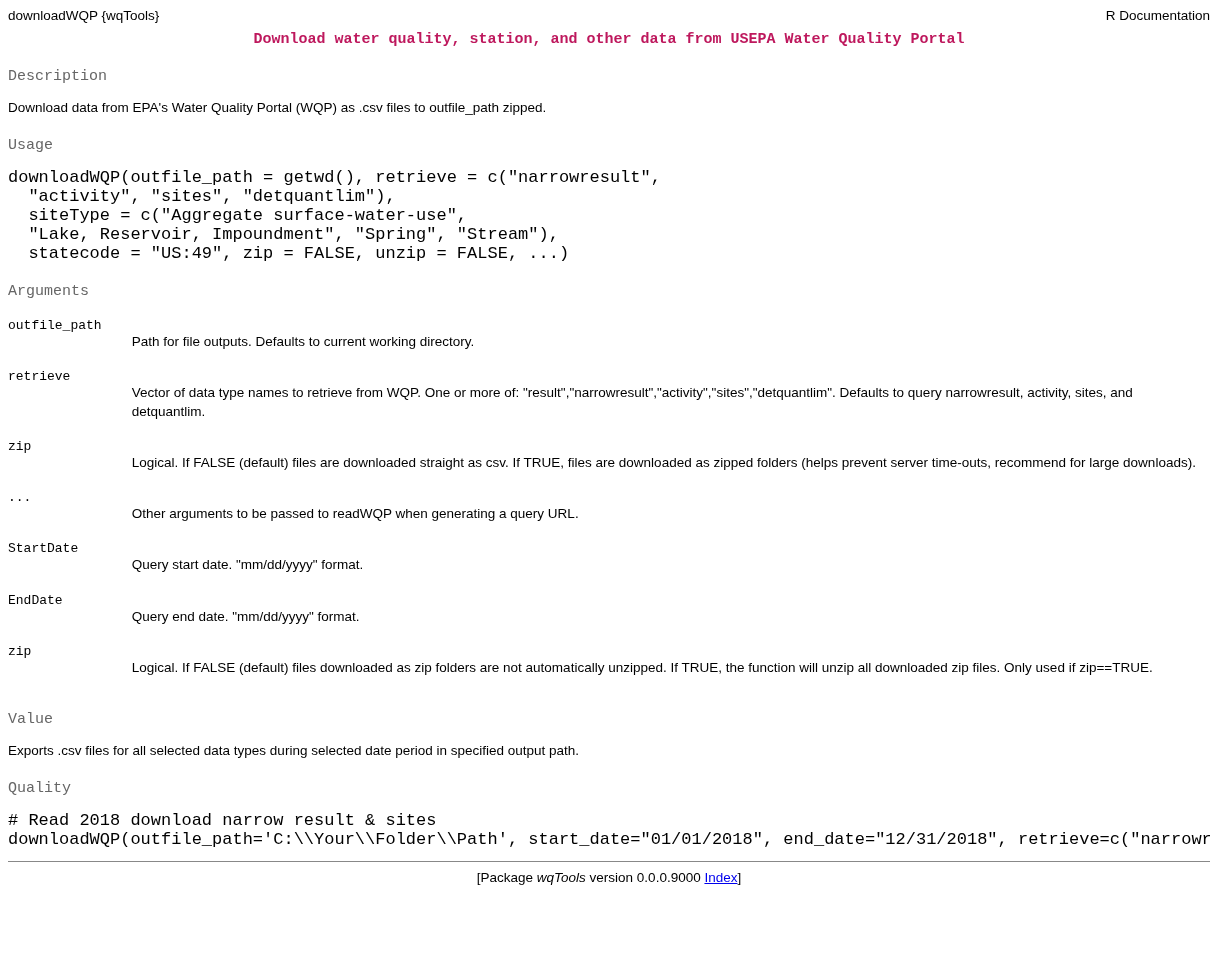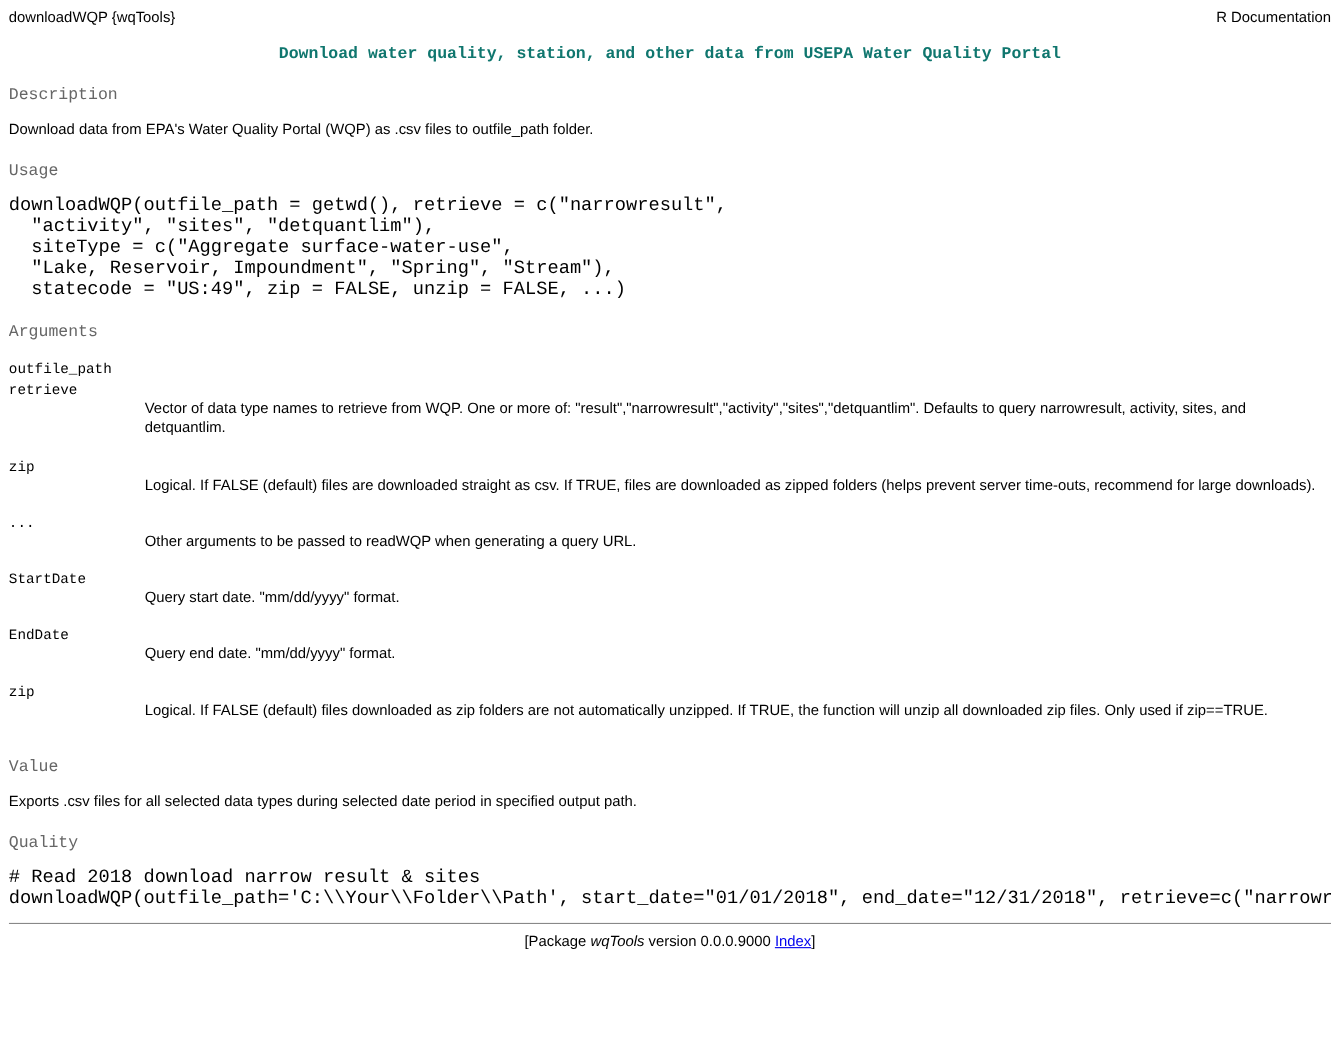--- a/index.html
+++ b/index.html
@@ -18,22 +18,22 @@
     margin-top: 28px;
   }
   table.header td.right {
     text-align: right;
   }
   h2.title {
     font-family: "Courier New", Courier, monospace;
     font-weight: bold;
     font-size: 15px;
     text-align: center;
-    color: #0f766e;
-    margin: 18px 0 20px 0;
+    color: #be185d;
+    margin: 8px 0 20px 0;
   }
   h3 {
     font-family: "Courier New", Courier, monospace;
     font-weight: normal;
     font-size: 15px;
     color: #666666;
     margin: 20px 0 14px 0;
   }
   p {
     margin: 10px 0;
@@ -84,35 +84,39 @@
       <tr>
     <td>downloadWQP {wqTools}</td>
     <td class="right">R Documentation</td>
   </tr>
 </tbody>
   </table>
 
 <h2 class="title">Download water quality, station, and other data from USEPA Water Quality Portal</h2>
 
 <h3>Description</h3>
-<p>Download data from EPA's Water Quality Portal (WQP) as .csv files to outfile_path folder.</p>
+<p>Download data from EPA's Water Quality Portal (WQP) as .csv files to outfile_path zipped.</p>
 
 <h3>Usage</h3>
 <pre>downloadWQP(outfile_path = getwd(), retrieve = c("narrowresult",
   "activity", "sites", "detquantlim"),
   siteType = c("Aggregate surface-water-use",
   "Lake, Reservoir, Impoundment", "Spring", "Stream"),
   statecode = "US:49", zip = FALSE, unzip = FALSE, ...)</pre>
 
 <h3>Arguments</h3>
 <table class="args">
   <tbody id="args-body">
       <tr class="namerow">
         <td class="argname">outfile_path</td>
         <td></td>
+      </tr>
+      <tr class="descrow">
+        <td></td>
+        <td class="argdesc">Path for file outputs. Defaults to current working directory.</td>
       </tr>
       <tr class="namerow">
         <td class="argname">retrieve</td>
         <td></td>
       </tr>
       <tr class="descrow">
         <td></td>
         <td class="argdesc">Vector of data type names to retrieve from WQP. One or more of: "result","narrowresult","activity","sites","detquantlim". Defaults to query narrowresult, activity, sites, and detquantlim.</td>
       </tr>
       <tr class="namerow">

